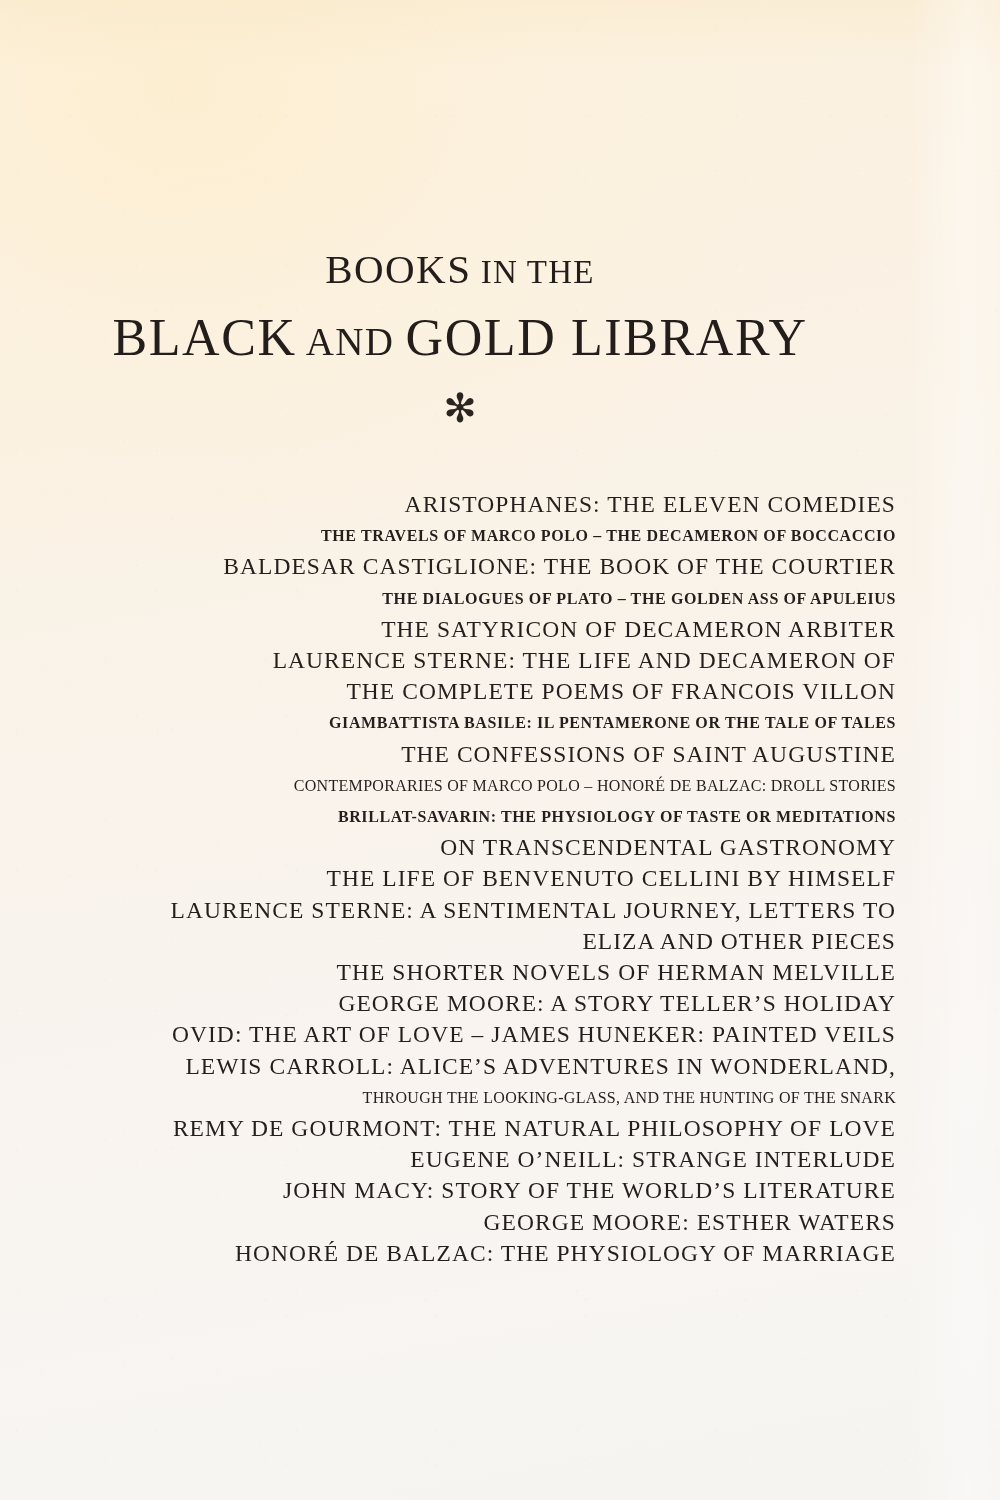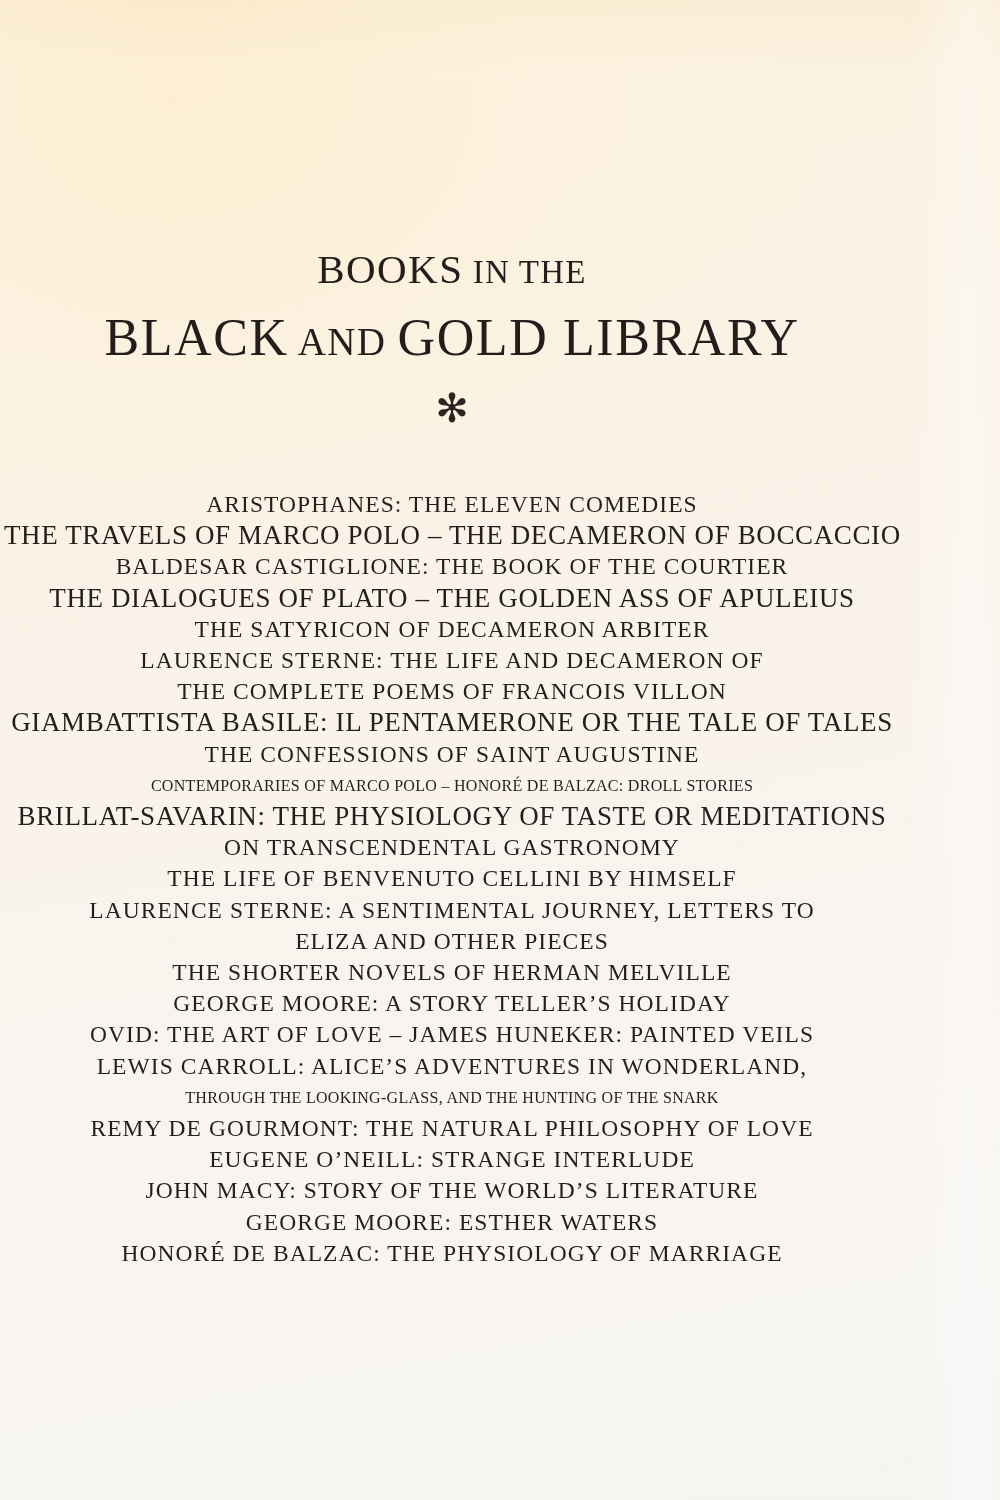--- a/index.html
+++ b/index.html
@@ -66,20 +66,21 @@
     height: 70px;
     pointer-events: none;
     background: linear-gradient(180deg, rgba(247,228,190,.35) 0%, rgba(247,228,190,0) 100%);
   }
 
   
   .content {
     position: relative;
     z-index: 2;
     width: 904px;
+    padding-left: 8px;
   }
 
   .title-block {
     text-align: center;
     color: #231e1c;
   }
 
   .title-line-1 {
     margin: 0;
     padding-top: 249px;
@@ -113,40 +114,40 @@
     padding-top: 24px;
     font-size: 40px;
     line-height: 1;
     color: #2b2522;
     font-family: "DejaVu Sans", sans-serif;
     font-weight: 400;
   }
 
   
   .book-list {
-    margin: 4px;
+    margin: 16px;
     padding: 0;
     list-style: none;
     margin-top: 61px;
-    text-align: center;
+    text-align: right;
     color: #241f1d;
   }
   .book-list li {
     margin: 0;
     padding: 0;
   }
   .entry-line {
     display: block;
     font-size: 23.5px;
     line-height: 31.2px;
     letter-spacing: 1.05px;
     white-space: nowrap;
   }
   
-  .entry-line.wide   { font-size: 27px; letter-spacing: .62px; }
+  .entry-line.wide   { font-size: 16px; letter-spacing: .62px; font-weight: bold; }
   .entry-line.widest { font-size: 16px; letter-spacing: .30px; }
 </style>
 </head>
 <body>
 
 <div class="page">
   <div class="grain"></div>
   <div class="edge-top"></div>
   <div class="edge-light"></div>
 

